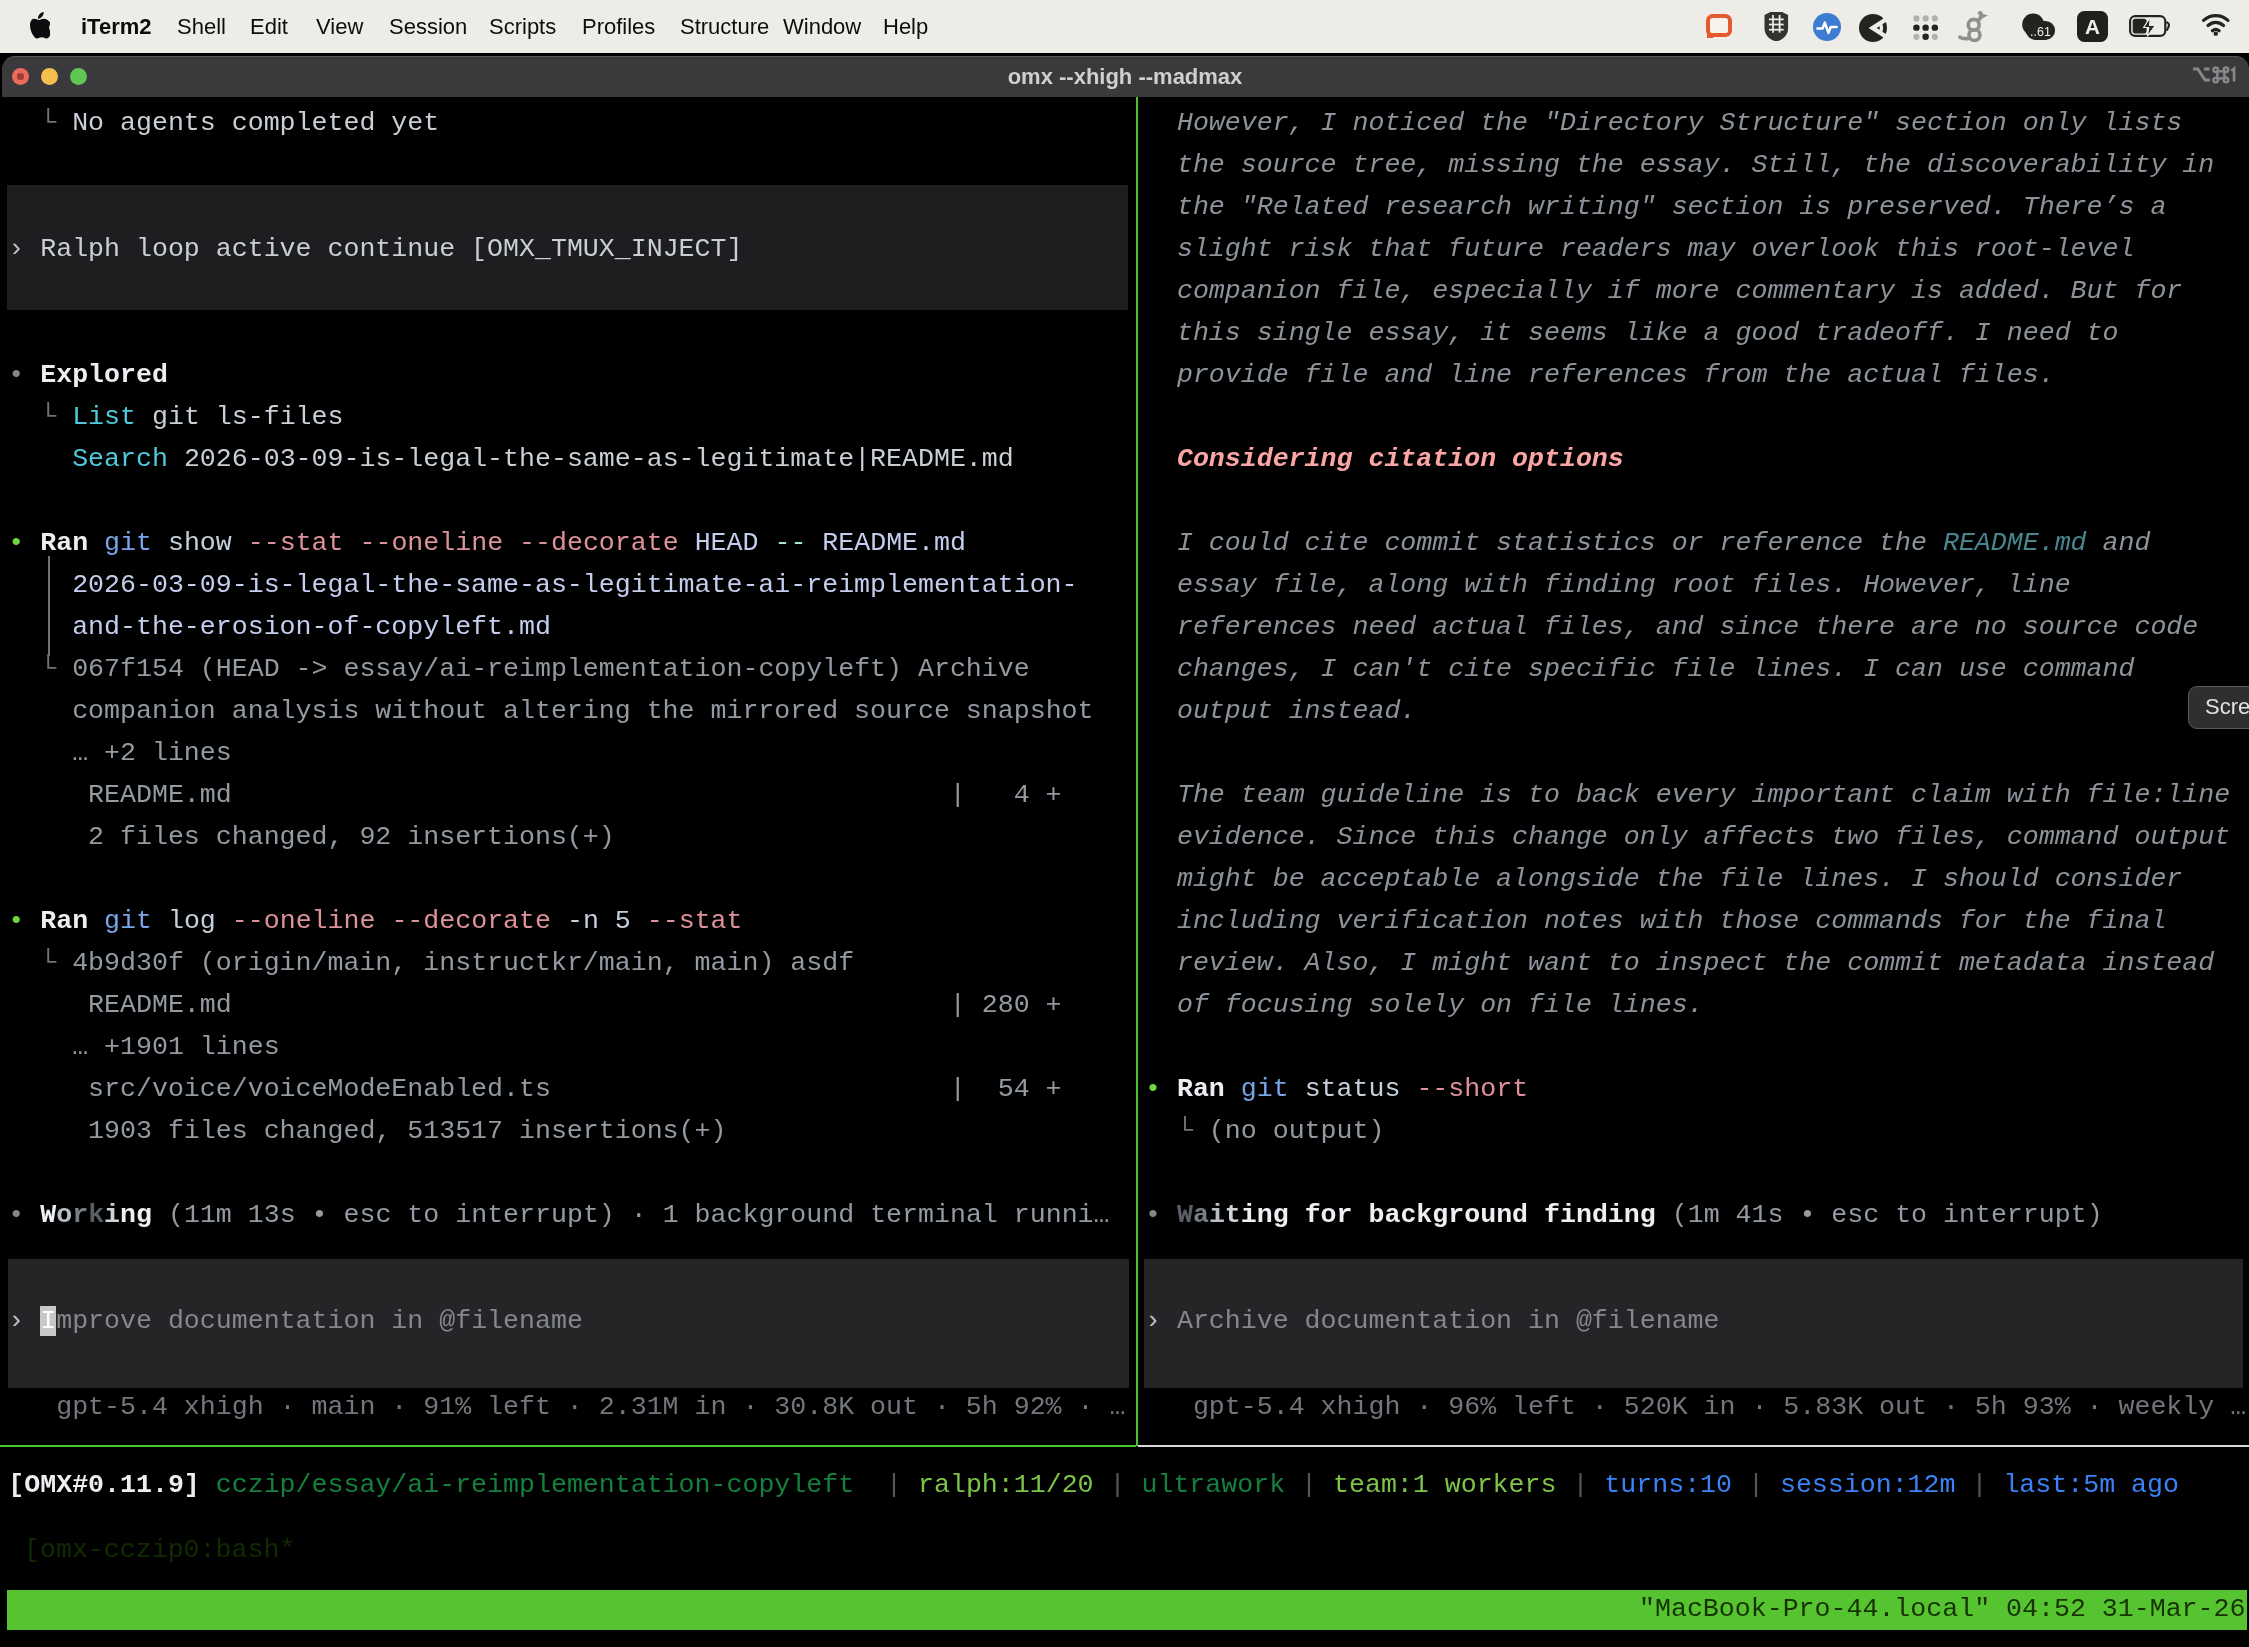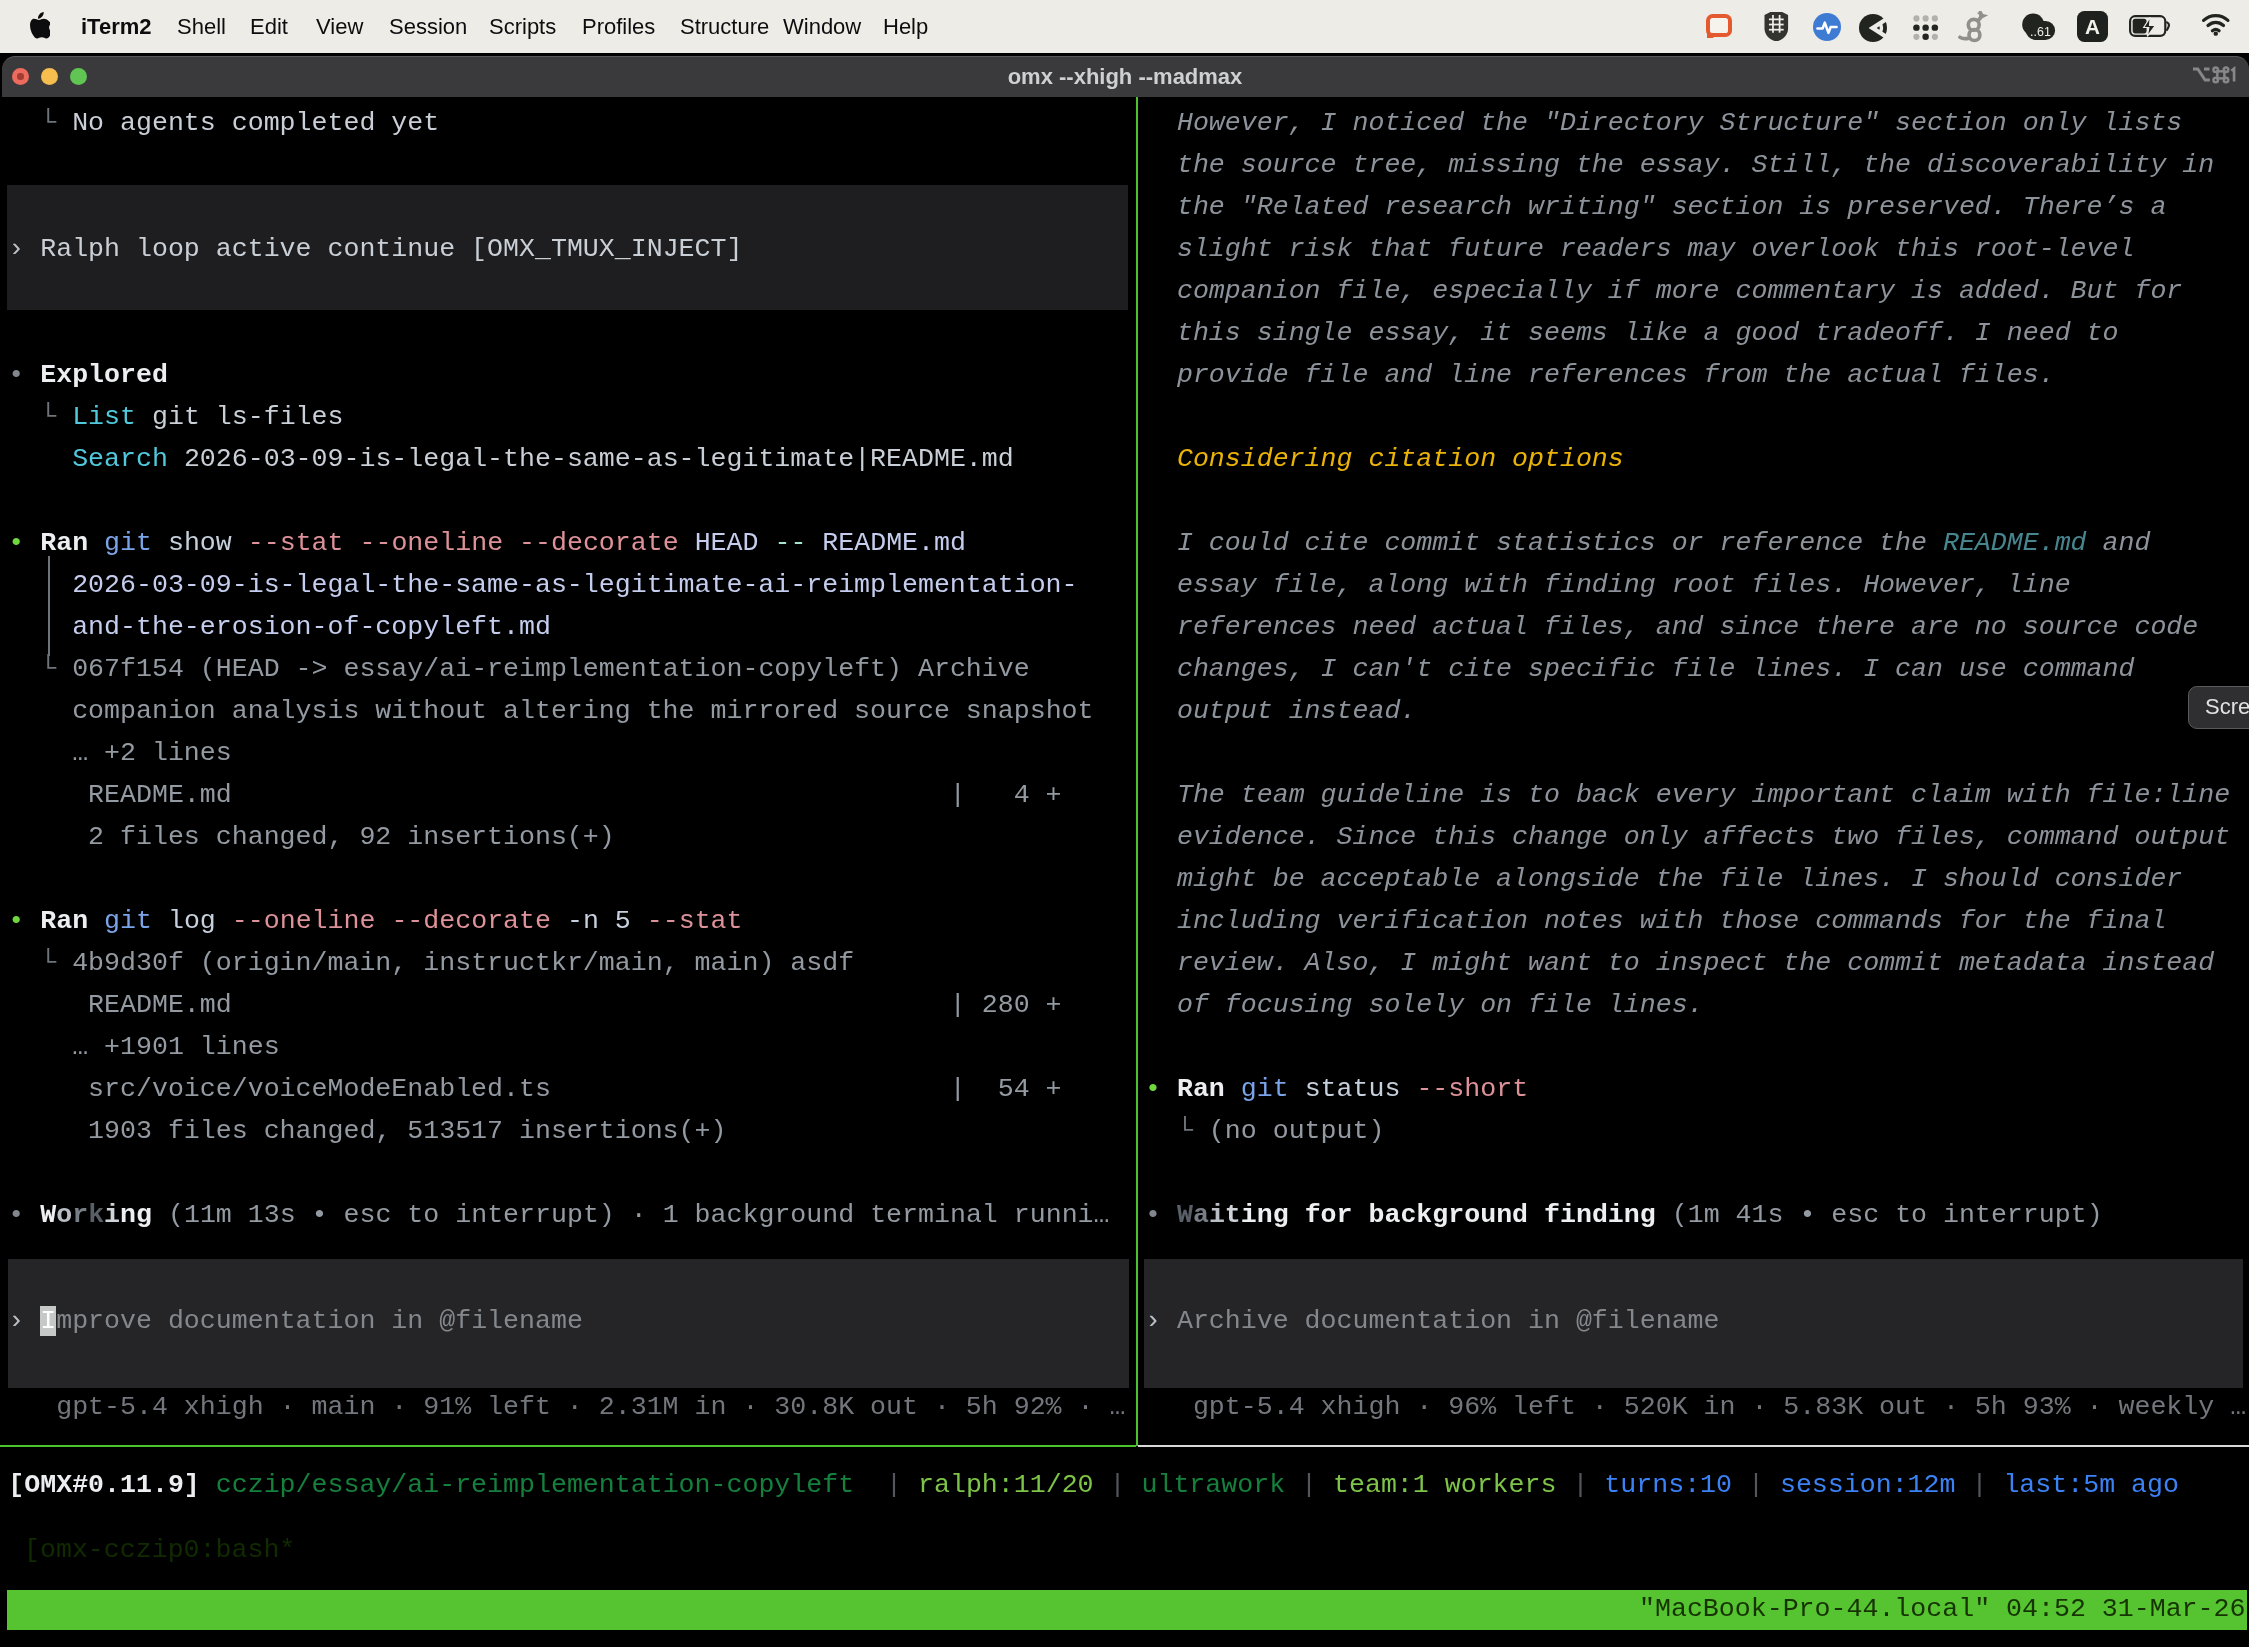--- a/index.html
+++ b/index.html
@@ -1,20 +1,20 @@
 <!DOCTYPE html>
 <html style="font-size:11.8px"><head><meta charset="utf-8"><style>
 *{margin:0;padding:0;box-sizing:border-box}
 html,body{width:2250px;height:1648px;background:#000;overflow:hidden;position:relative}
 i{font-style:normal}
 pre{position:absolute;margin:0;white-space:pre;font:26.6px/42px "Liberation Mono",monospace;color:#c9cfd6}
 .t{color:#c9cfd6} .t2{color:#b9bfc6} .lt{color:#c6d0dc} .w{color:#eceef1;font-weight:700}
 .g{color:#939aa2} .dm{color:#6f747a} .dmb{color:#82878d} .gb{color:#70d73d}
 .cy{color:#4fc9db} .bl{color:#7aa4e8} .pk{color:#dd9198} .lv{color:#c4cdee} .mi{color:#a3e3d2}
-.itg{color:#8d939b;font-style:italic} .itb{color:#eab308;font-style:italic;font-weight:400}
+.itg{color:#8d939b;font-style:italic} .itb{color:#fca5a5;font-style:italic;font-weight:700}
 .itc{color:#47858f;font-style:italic}
 .s1{color:#edeff2} .s2{color:#b9bec5} .s3{color:#787e85} .s4{color:#595f66} .s5{color:#d0d4d9}
 .ocy{color:#15803d} .ogr{color:#7dc448} .op{color:#53575c} .og2{color:#3b82f6}
 .mbi{position:absolute;top:0;height:53px;line-height:53px;font-family:"Liberation Sans",sans-serif;font-size:22px;color:#0d0d0f}
 </style></head><body>
 
 <div style="position:absolute;left:0;top:0;width:2250px;height:53px;background:#eeece6"></div>
 <svg style="position:absolute;left:30px;top:11px" width="20" height="31" viewBox="0 0 27 42">
  <path fill="#0d0d0f" d="M18.5 1.5c.3 2.3-.7 4.5-2 6.1-1.4 1.7-3.6 3-5.7 2.8-.3-2.2.8-4.5 2.1-5.9C14.3 2.8 16.6 1.6 18.5 1.5z"></path>
  <path fill="#0d0d0f" d="M25.8 14.3c-1.8-2.4-4.4-3.8-6.9-3.8-3.2 0-4.6 1.6-6.8 1.6-2.3 0-4-1.6-6.8-1.6C2.6 10.5 0 13.9 0 19.2c0 4.8 1.8 9.9 4 13.2 1.5 2.3 3.3 4.8 5.7 4.8 2.3 0 3-1.5 6.2-1.5 3.2 0 3.8 1.5 6.2 1.5 2.4 0 4-2.2 5.5-4.5 1.1-1.7 1.6-2.6 2.4-4.5-5.1-1.9-6-9.1-.2-11.9z"></path>

